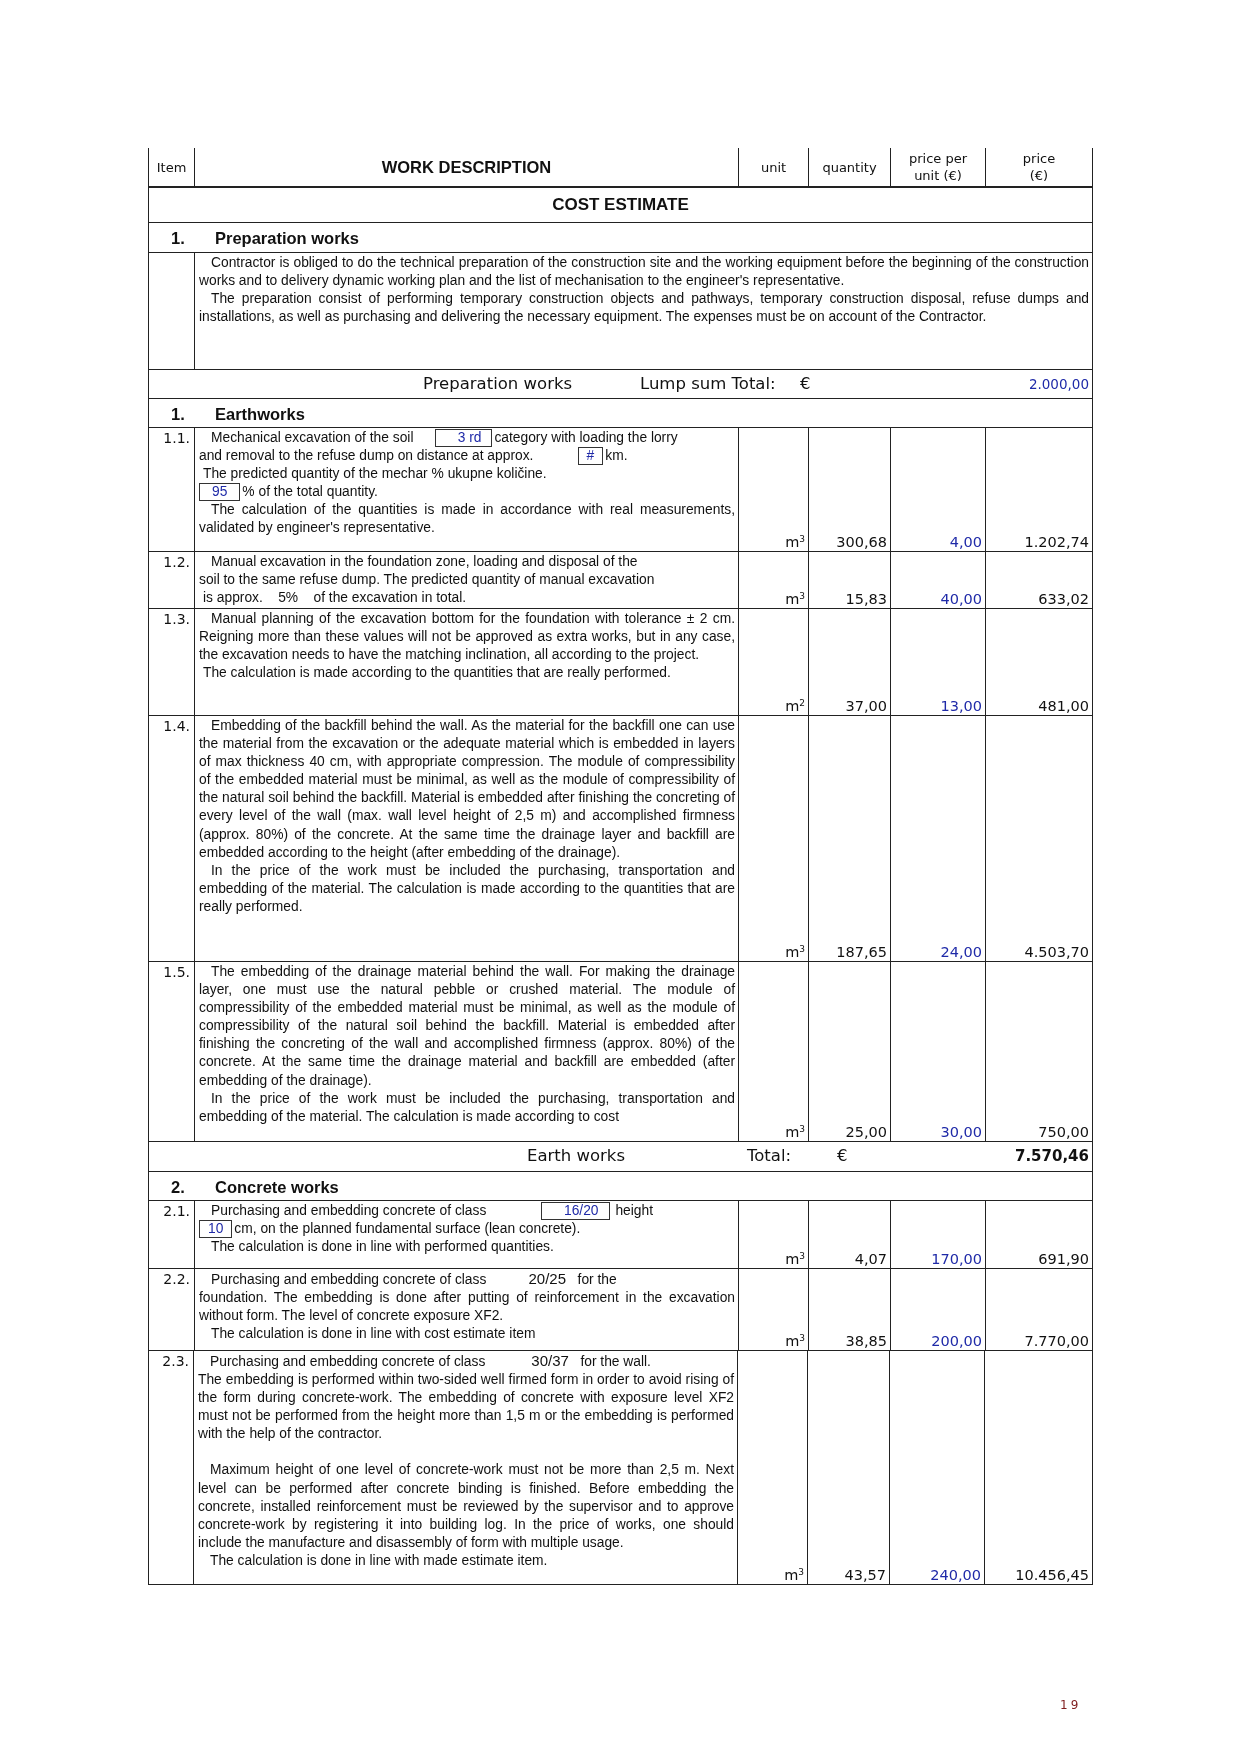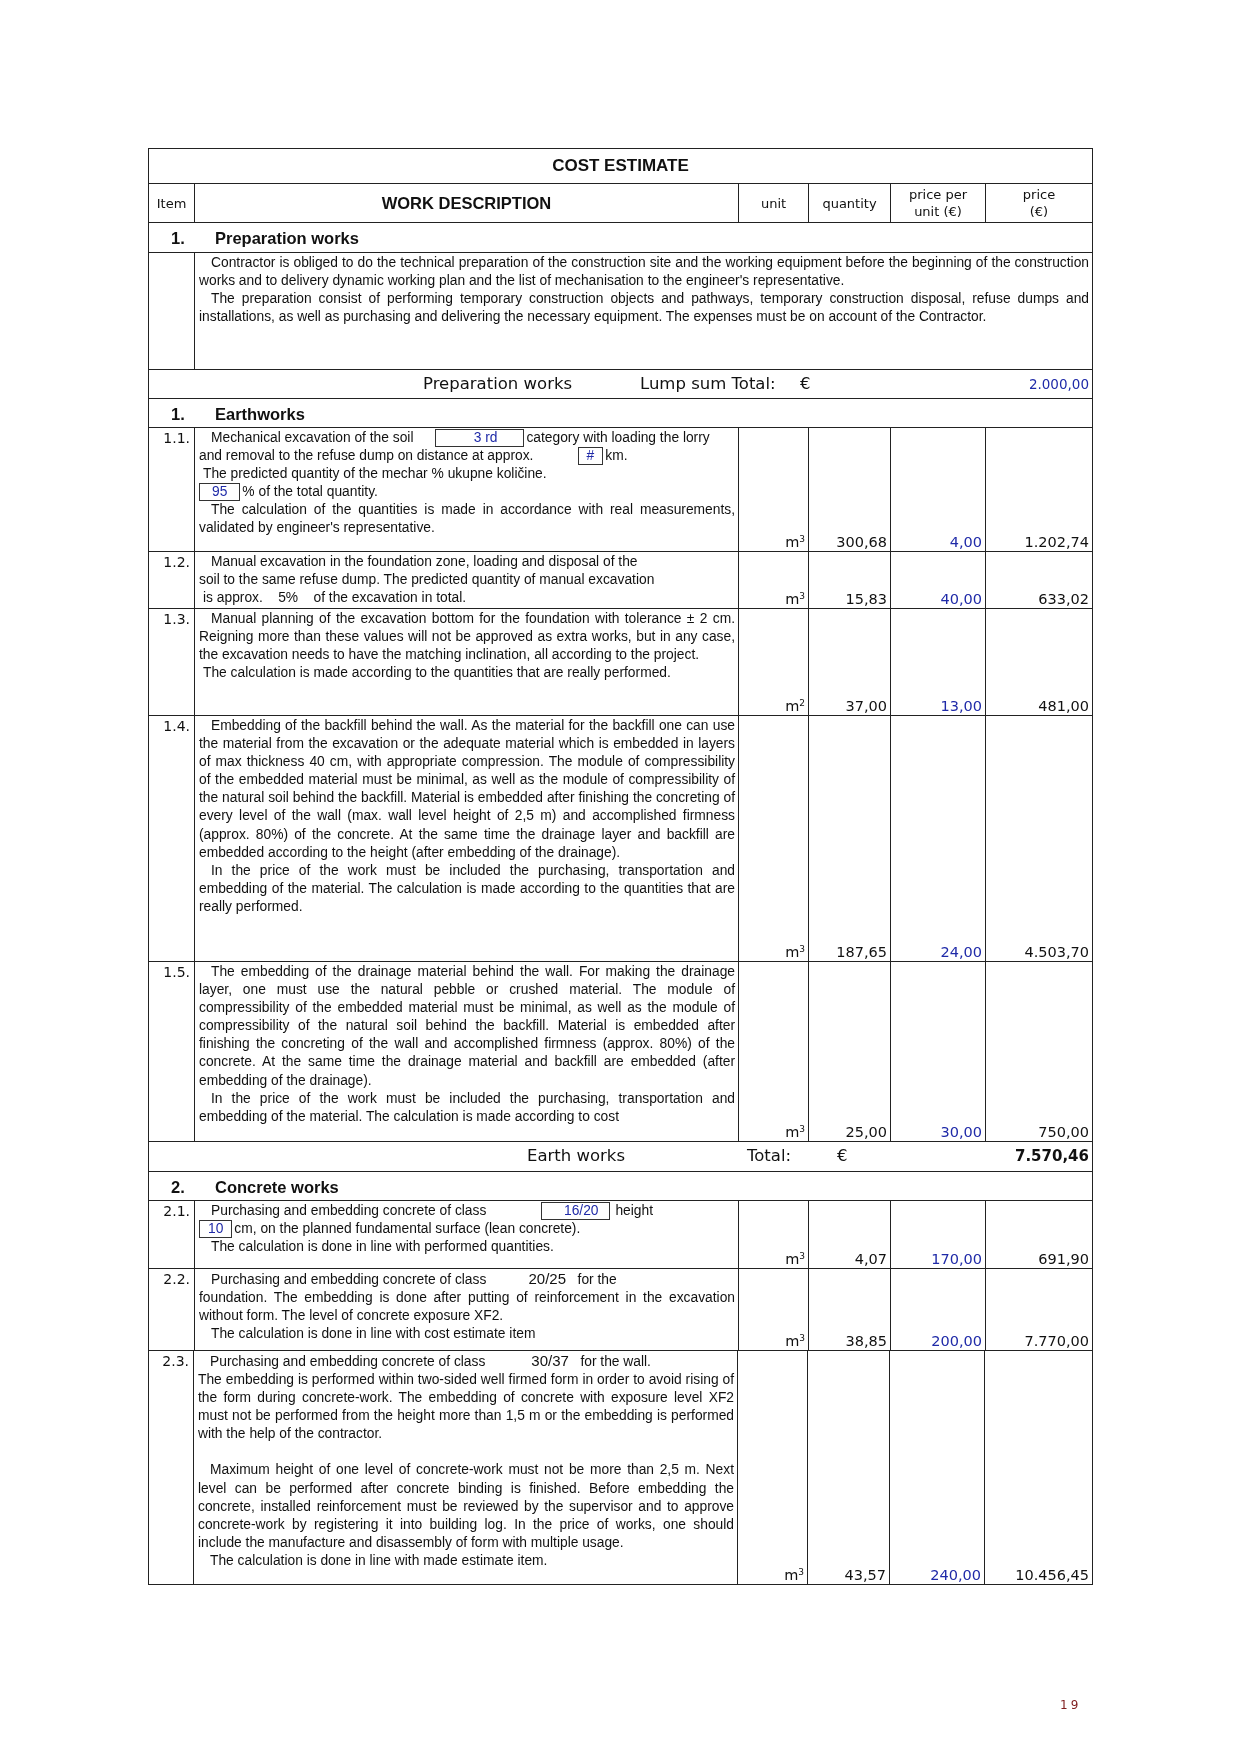--- a/index.html
+++ b/index.html
@@ -32,39 +32,39 @@
   .total-row { font-size:16.5px; font-family:"DejaVu Sans", sans-serif; }
   .total-row span { position:absolute; top:0; line-height:28px; }
   .pagenum { position:absolute; left:1060px; top:1698px; font-size:12px; letter-spacing:3px; color:#7f1d1d; }
 </style>
 </head>
 <body>
 
 <div class="page">
   <div class="tbl">
 
-    <div class="row first" style="height:36px;">
-      <div class="title">COST ESTIMATE</div>
-    </div>
-
     <div class="row" style="height:39px;">
       <div class="cell c-item hdr">Item</div>
       <div class="cell c-desc hdr hdr-desc">WORK DESCRIPTION</div>
       <div class="cell c-unit hdr">unit</div>
       <div class="cell c-qty hdr">quantity</div>
       <div class="cell c-ppu hdr" style="flex-direction:column;">
         <span>price per</span>
         <span>unit (€)</span>
       </div>
       <div class="cell c-price hdr" style="flex-direction:column;">
         <span>price</span>
         <span>(€)</span>
       </div>
     </div>
 
+    <div class="row first" style="height:36px;">
+      <div class="title">COST ESTIMATE</div>
+    </div>
+
     <div class="row section" style="height:30px;">
       <span class="num">1.</span>
       <span class="name">Preparation works</span>
     </div>
     <div class="row" style="height:117px;">
       <div class="cell c-item"></div>
       <div class="cell" style="left:46px; right:0;">
         <div class="desc-text" style="padding-top:1px;">
           <p class="ind">Contractor is obliged to do the technical preparation of the construction site and the working equipment before the beginning of the construction works and to delivery dynamic working plan and the list of mechanisation to the engineer's representative.</p>
           <p class="ind">The preparation consist of performing temporary construction objects and pathways, temporary construction disposal, refuse dumps and installations, as well as purchasing and delivering the necessary equipment. The expenses must be on account of the Contractor.</p>
@@ -80,21 +80,21 @@
 
     <div class="row section" style="height:29px;">
       <span class="num">1.</span>
       <span class="name">Earthworks</span>
     </div>
 
     <div class="row" style="height:124px;">
       <div class="cell c-item item-no">1.1.</div>
       <div class="cell c-desc">
         <div class="desc-text">
-          <p class="ind" style="text-align:left;"><span>Mechanical excavation of the soil</span> &nbsp;&nbsp;&nbsp;&nbsp;<span class="box" style="padding:0 26px;">3 rd</span><span>category with loading the lorry</span></p>
+          <p class="ind" style="text-align:left;"><span>Mechanical excavation of the soil</span> &nbsp;&nbsp;&nbsp;&nbsp;<span class="box" style="padding:0 10px;">3 rd</span><span>category with loading the lorry</span></p>
           <p style="text-align:left;"><span>and removal to the refuse dump on distance at approx.</span>&nbsp;&nbsp;&nbsp;&nbsp;&nbsp;&nbsp;&nbsp;&nbsp;&nbsp;&nbsp;&nbsp;<span class="box" style="padding:0 8px;">#</span><span>km.</span></p>
           <p style="text-align:left; padding-left:4px;">The predicted quantity of the mechar % ukupne količine.</p>
           <p style="text-align:left;"><span class="box" style="padding:0 12px; margin-left:0;">95</span><span>% of the total quantity.</span></p>
           <p class="ind" style="text-align-last:left;">The calculation of the quantities is made in accordance with real measurements, validated by engineer's representative.</p>
         </div>
       </div>
       <div class="cell c-unit num-cell">
           <span>m</span>
           <span class="sup">3</span>
         </div>

